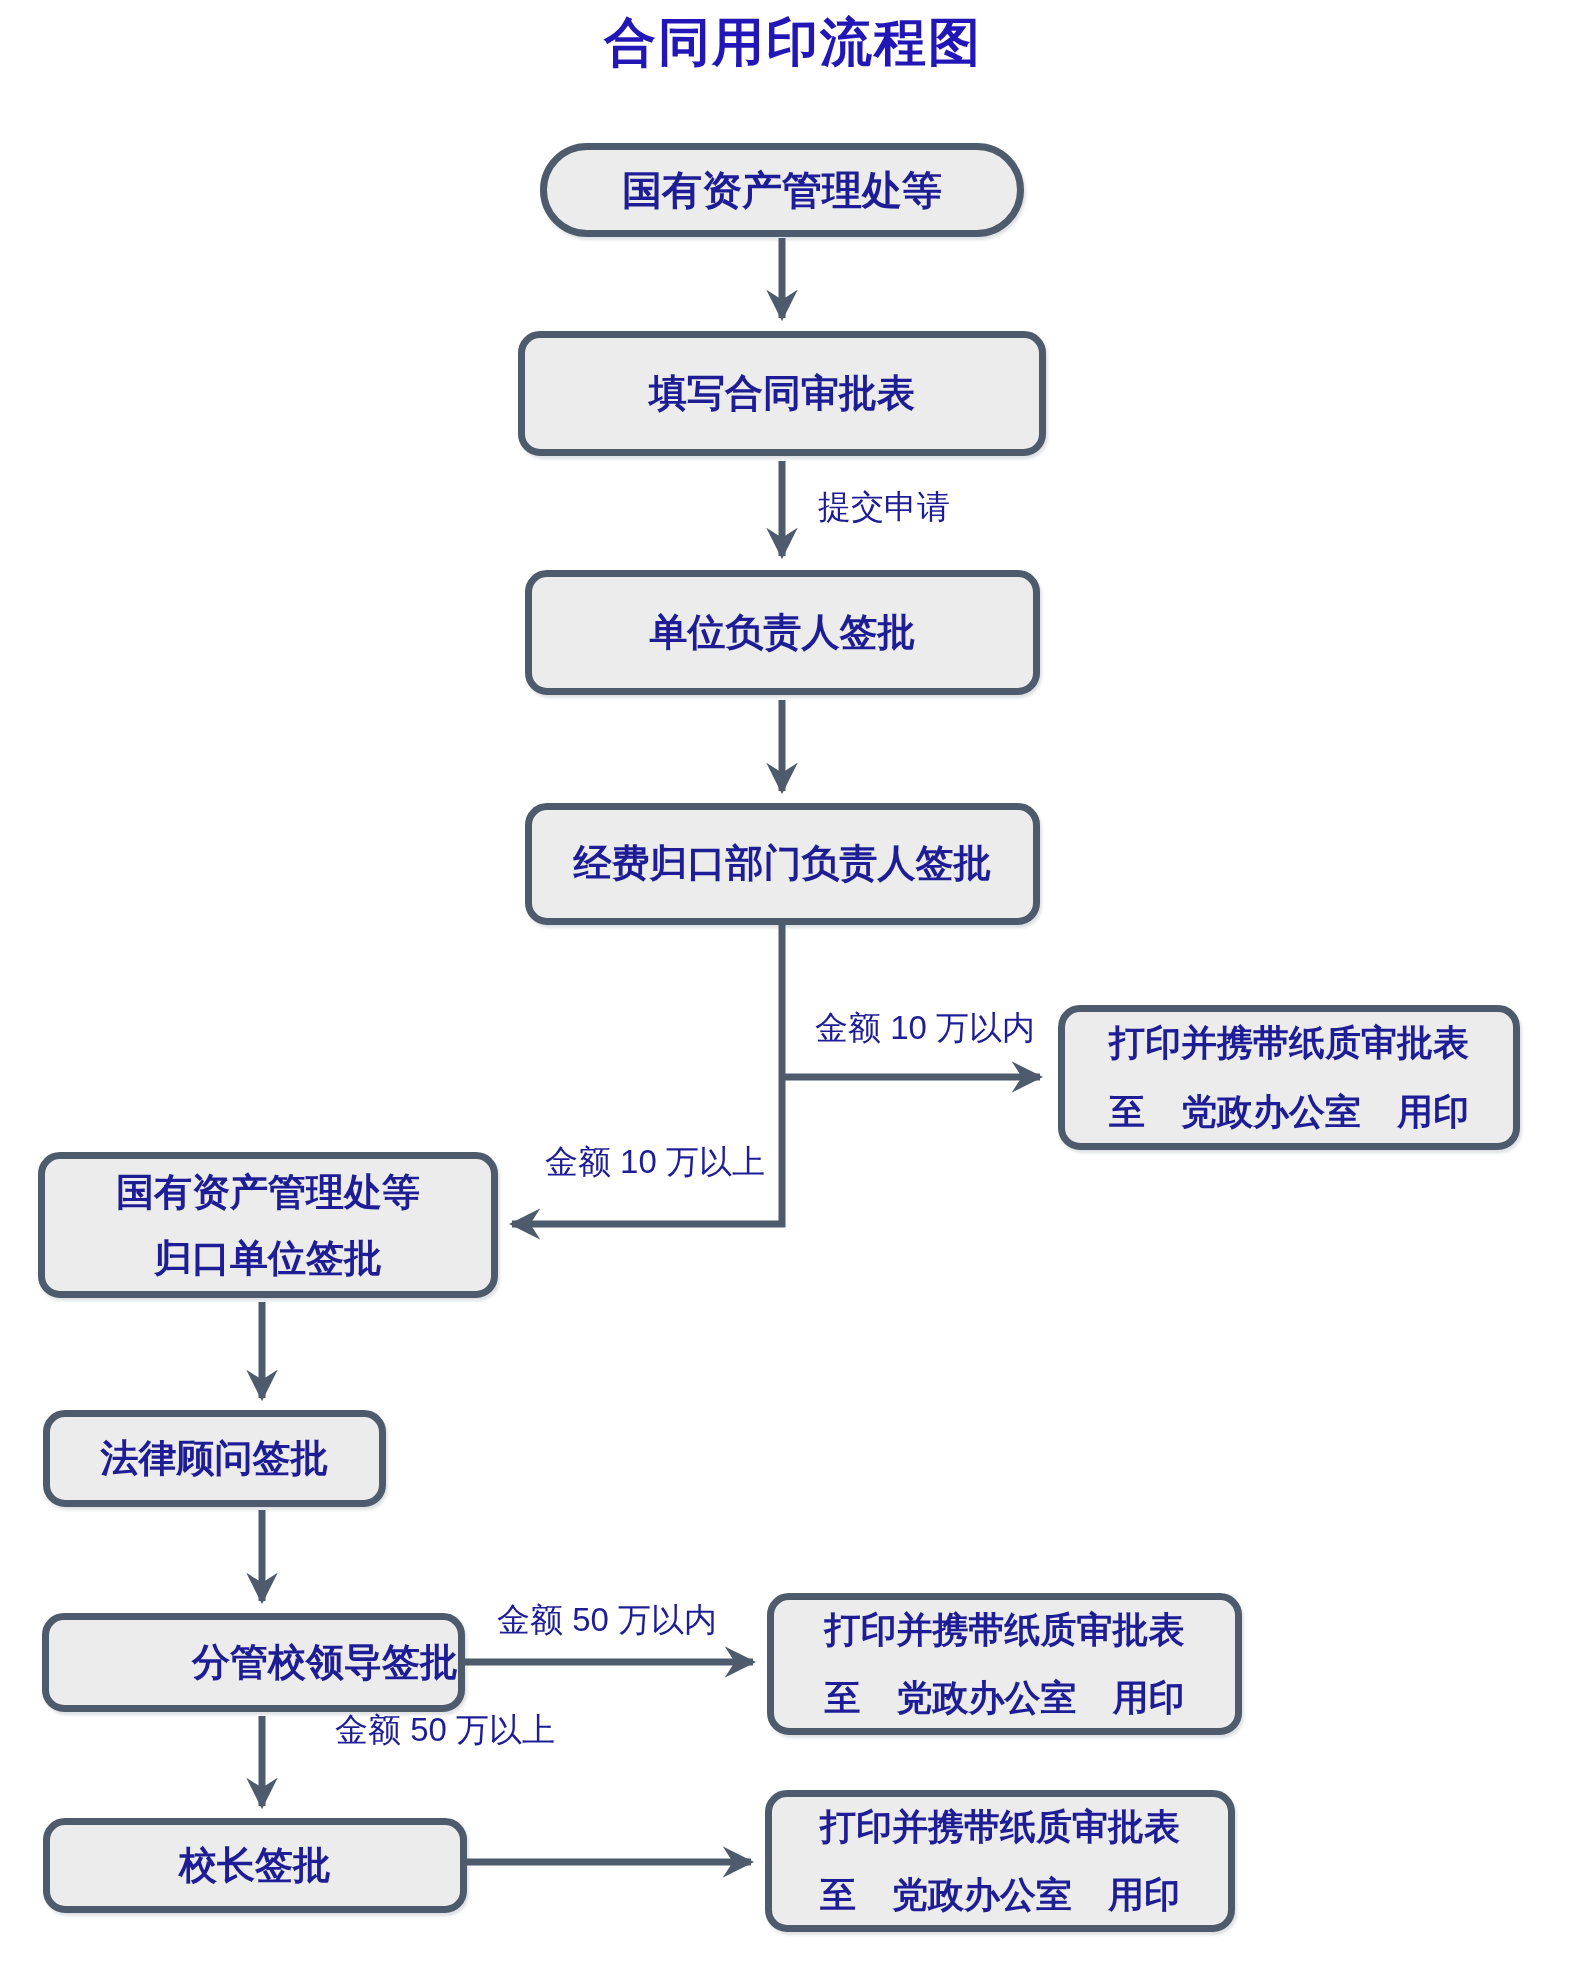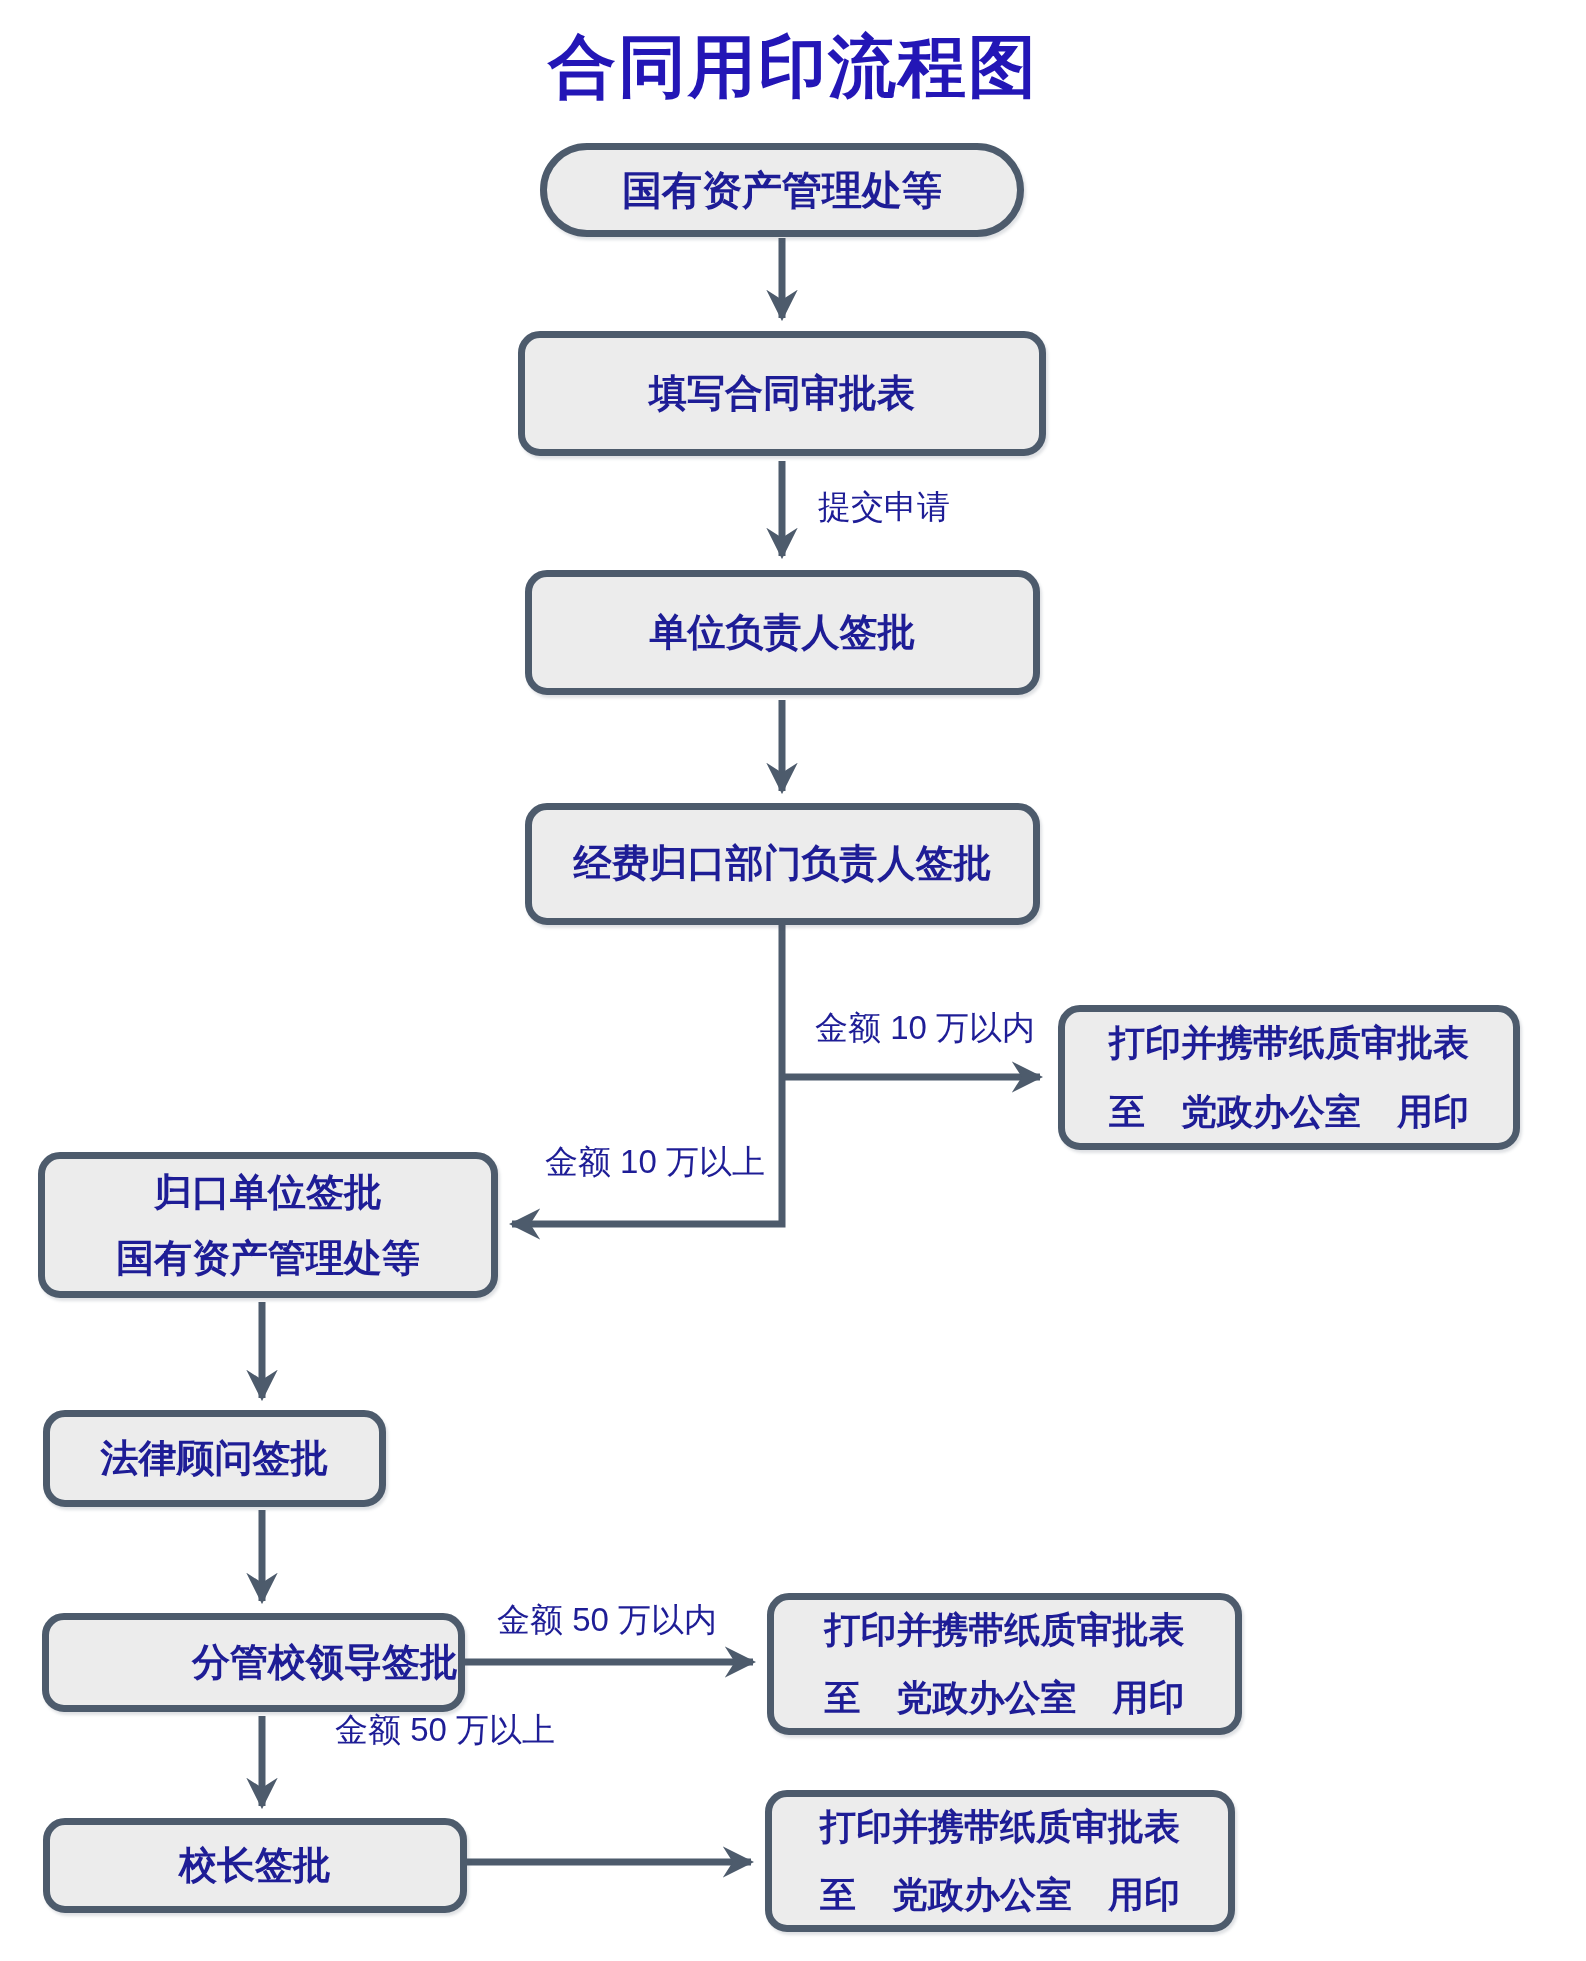--- a/index.html
+++ b/index.html
@@ -2,23 +2,23 @@
 <html style="--title: #2316b6; --ink: #1e1d96; --border: #4d5b6c; --fill: #ececec;"><head>
 <meta charset="utf-8">
 <style>
   html,body{margin:0;padding:0;}
   body{
     width:1586px;height:1961px;position:relative;background:#ffffff;
     font-family:"Liberation Sans","DejaVu Sans",sans-serif;
     overflow:hidden;
   }
   .page-title{
-    position:absolute;left:0;top:22px;width:1586px;text-align:center;
+    position:absolute;left:0;top:8px;width:1586px;text-align:center;
     font-family:"Liberation Serif","DejaVu Serif",serif;
-    font-size:68px;font-weight:700;letter-spacing:2px;
+    font-size:52px;font-weight:700;letter-spacing:2px;
     color:var(--title,#2316b6);
   }
   .node{
     position:absolute;box-sizing:border-box;
     background:var(--fill,#ececec);
     border:7px solid var(--border,#4d5b6c);
     border-radius:22px;
     display:flex;flex-direction:column;align-items:center;justify-content:center;
     color:var(--ink,#1e1d96);font-weight:700;font-size:38px;text-align:center;
     box-shadow:2px 3px 3px rgba(80,90,105,.18);
@@ -88,22 +88,22 @@
 <div class="node" id="n-fund">
   <span class="line">经费归口部门负责人签批</span>
 </div>
 
 <div class="node twoline" id="n-print-top">
   <span class="line">打印并携带纸质审批表</span>
   <span class="line">至　党政办公室　用印</span>
 </div>
 
 <div class="node" id="n-asset">
+  <span class="line">国有资产管理处等</span>
   <span class="line">归口单位签批</span>
-  <span class="line">国有资产管理处等</span>
 </div>
 
 <div class="node" id="n-legal">
   <span class="line">法律顾问签批</span>
 </div>
 
 <div class="node" id="n-vice">
   <span class="line">分管校领导签批</span>
 </div>
 

